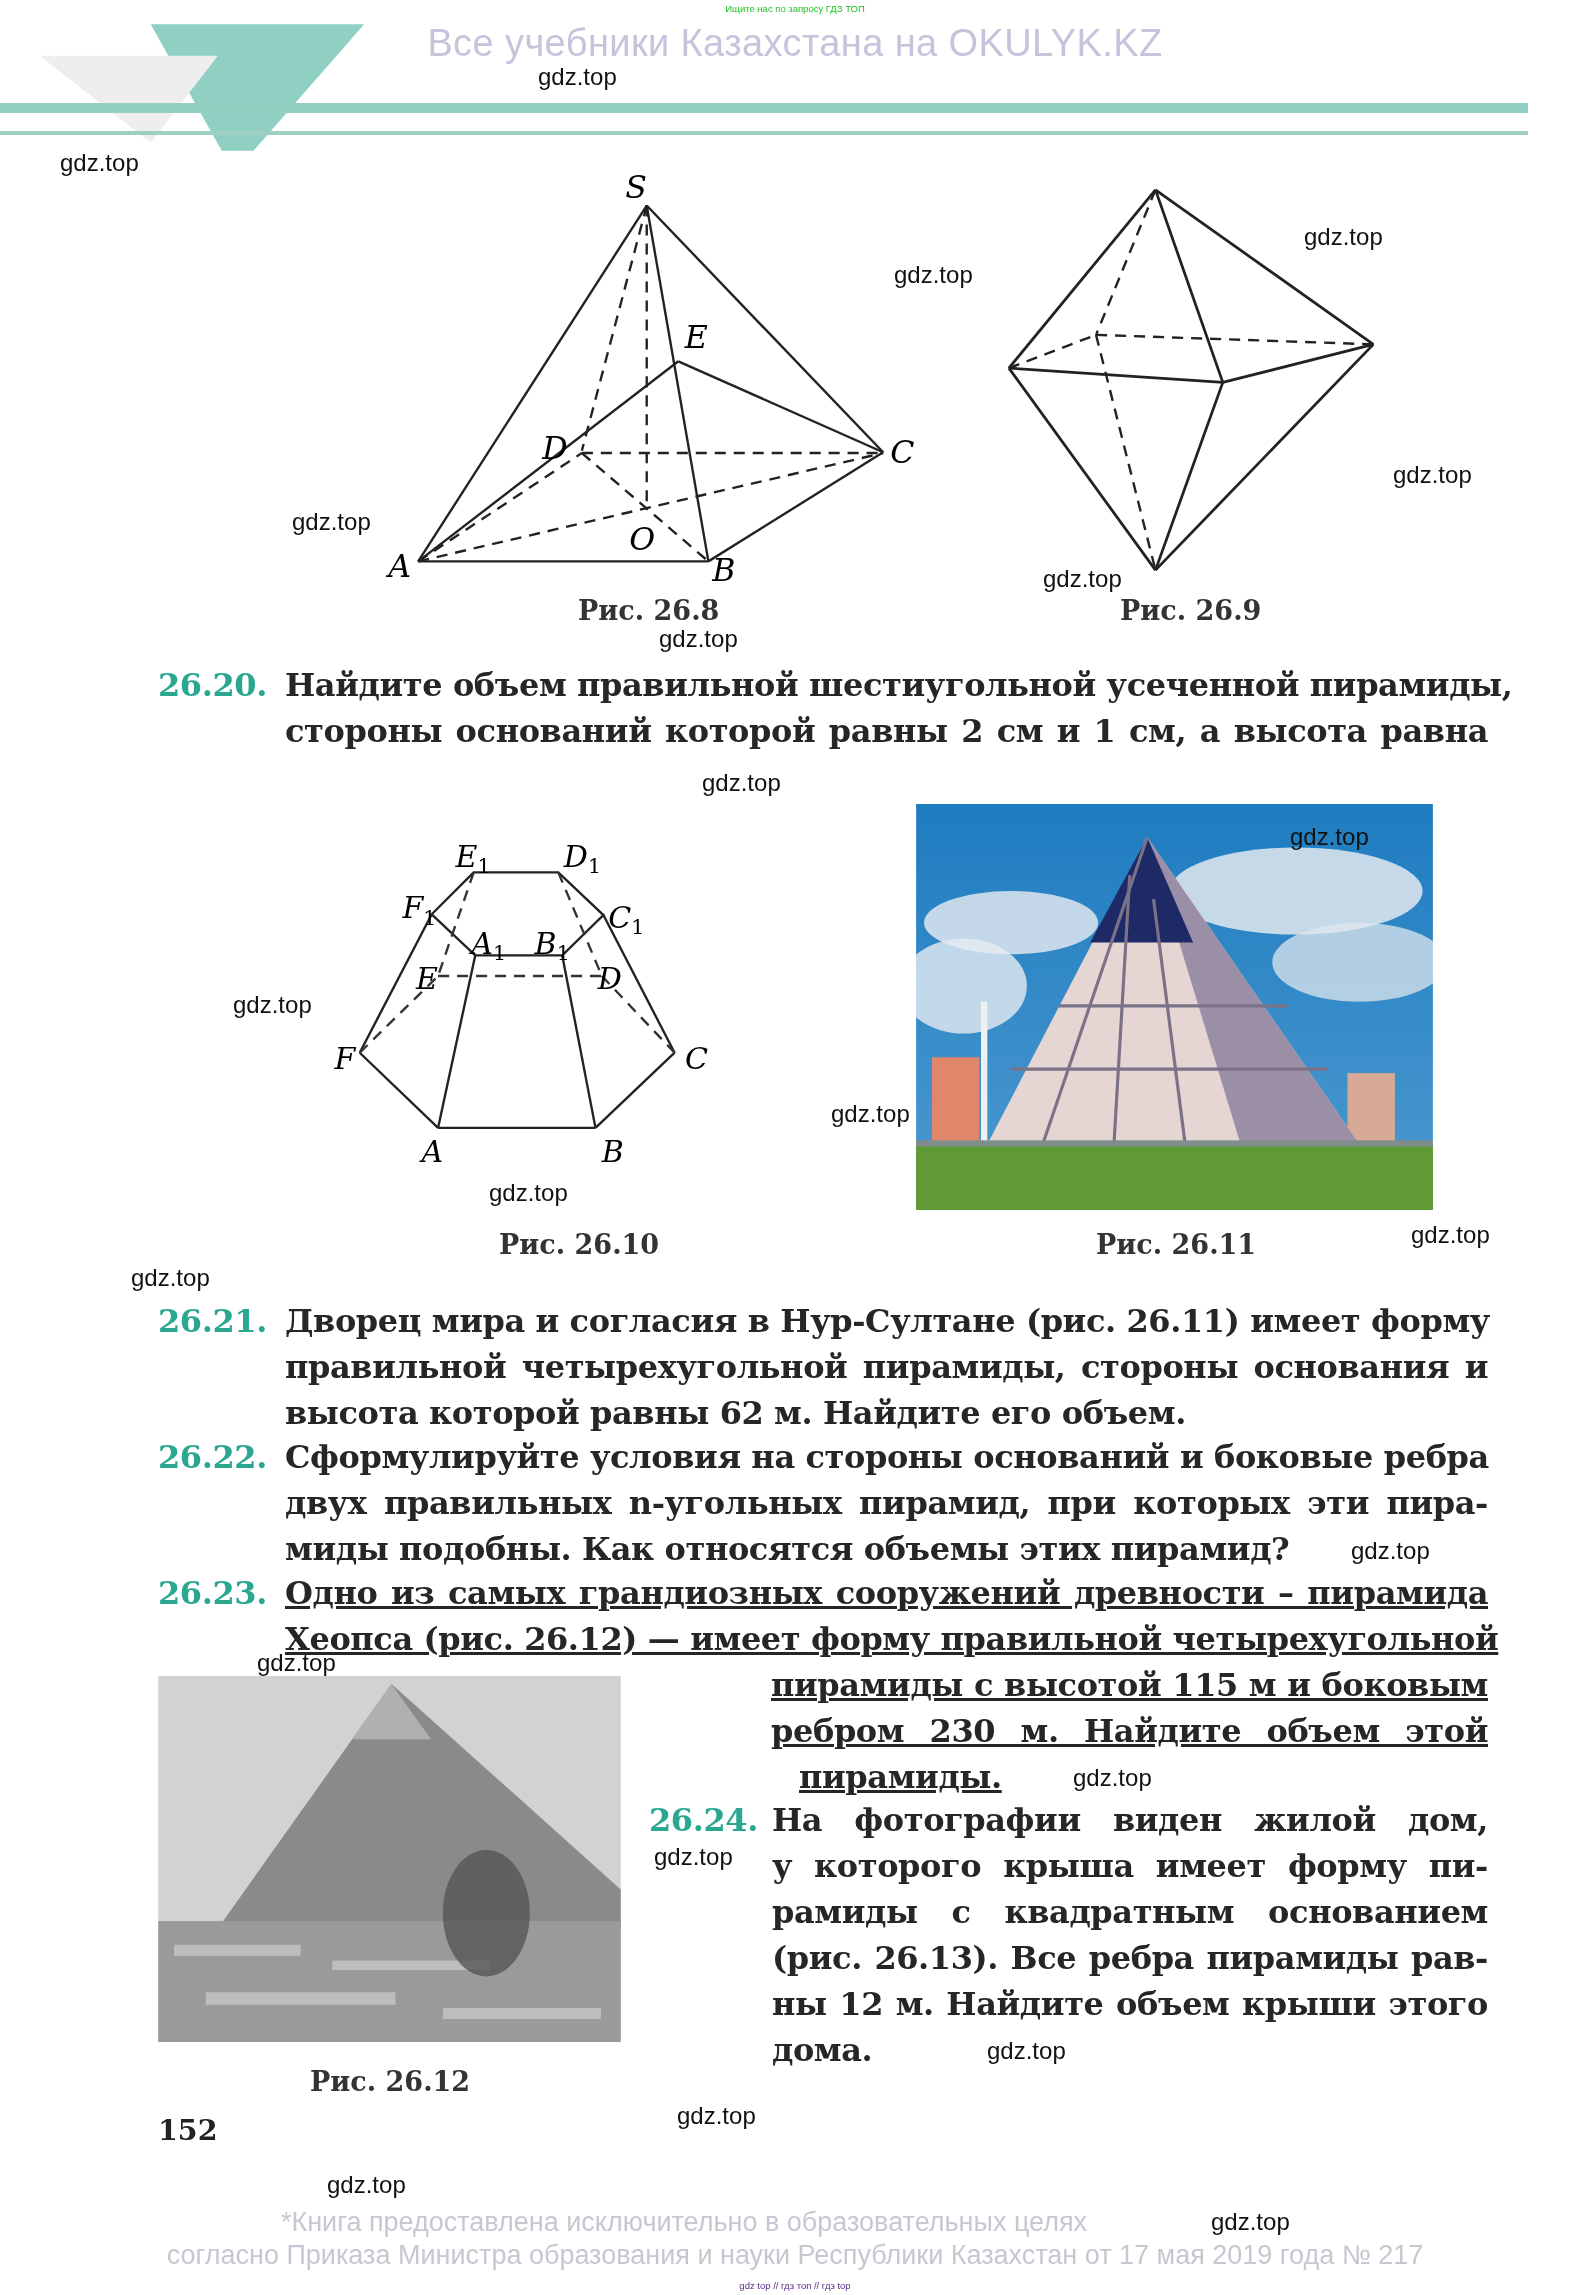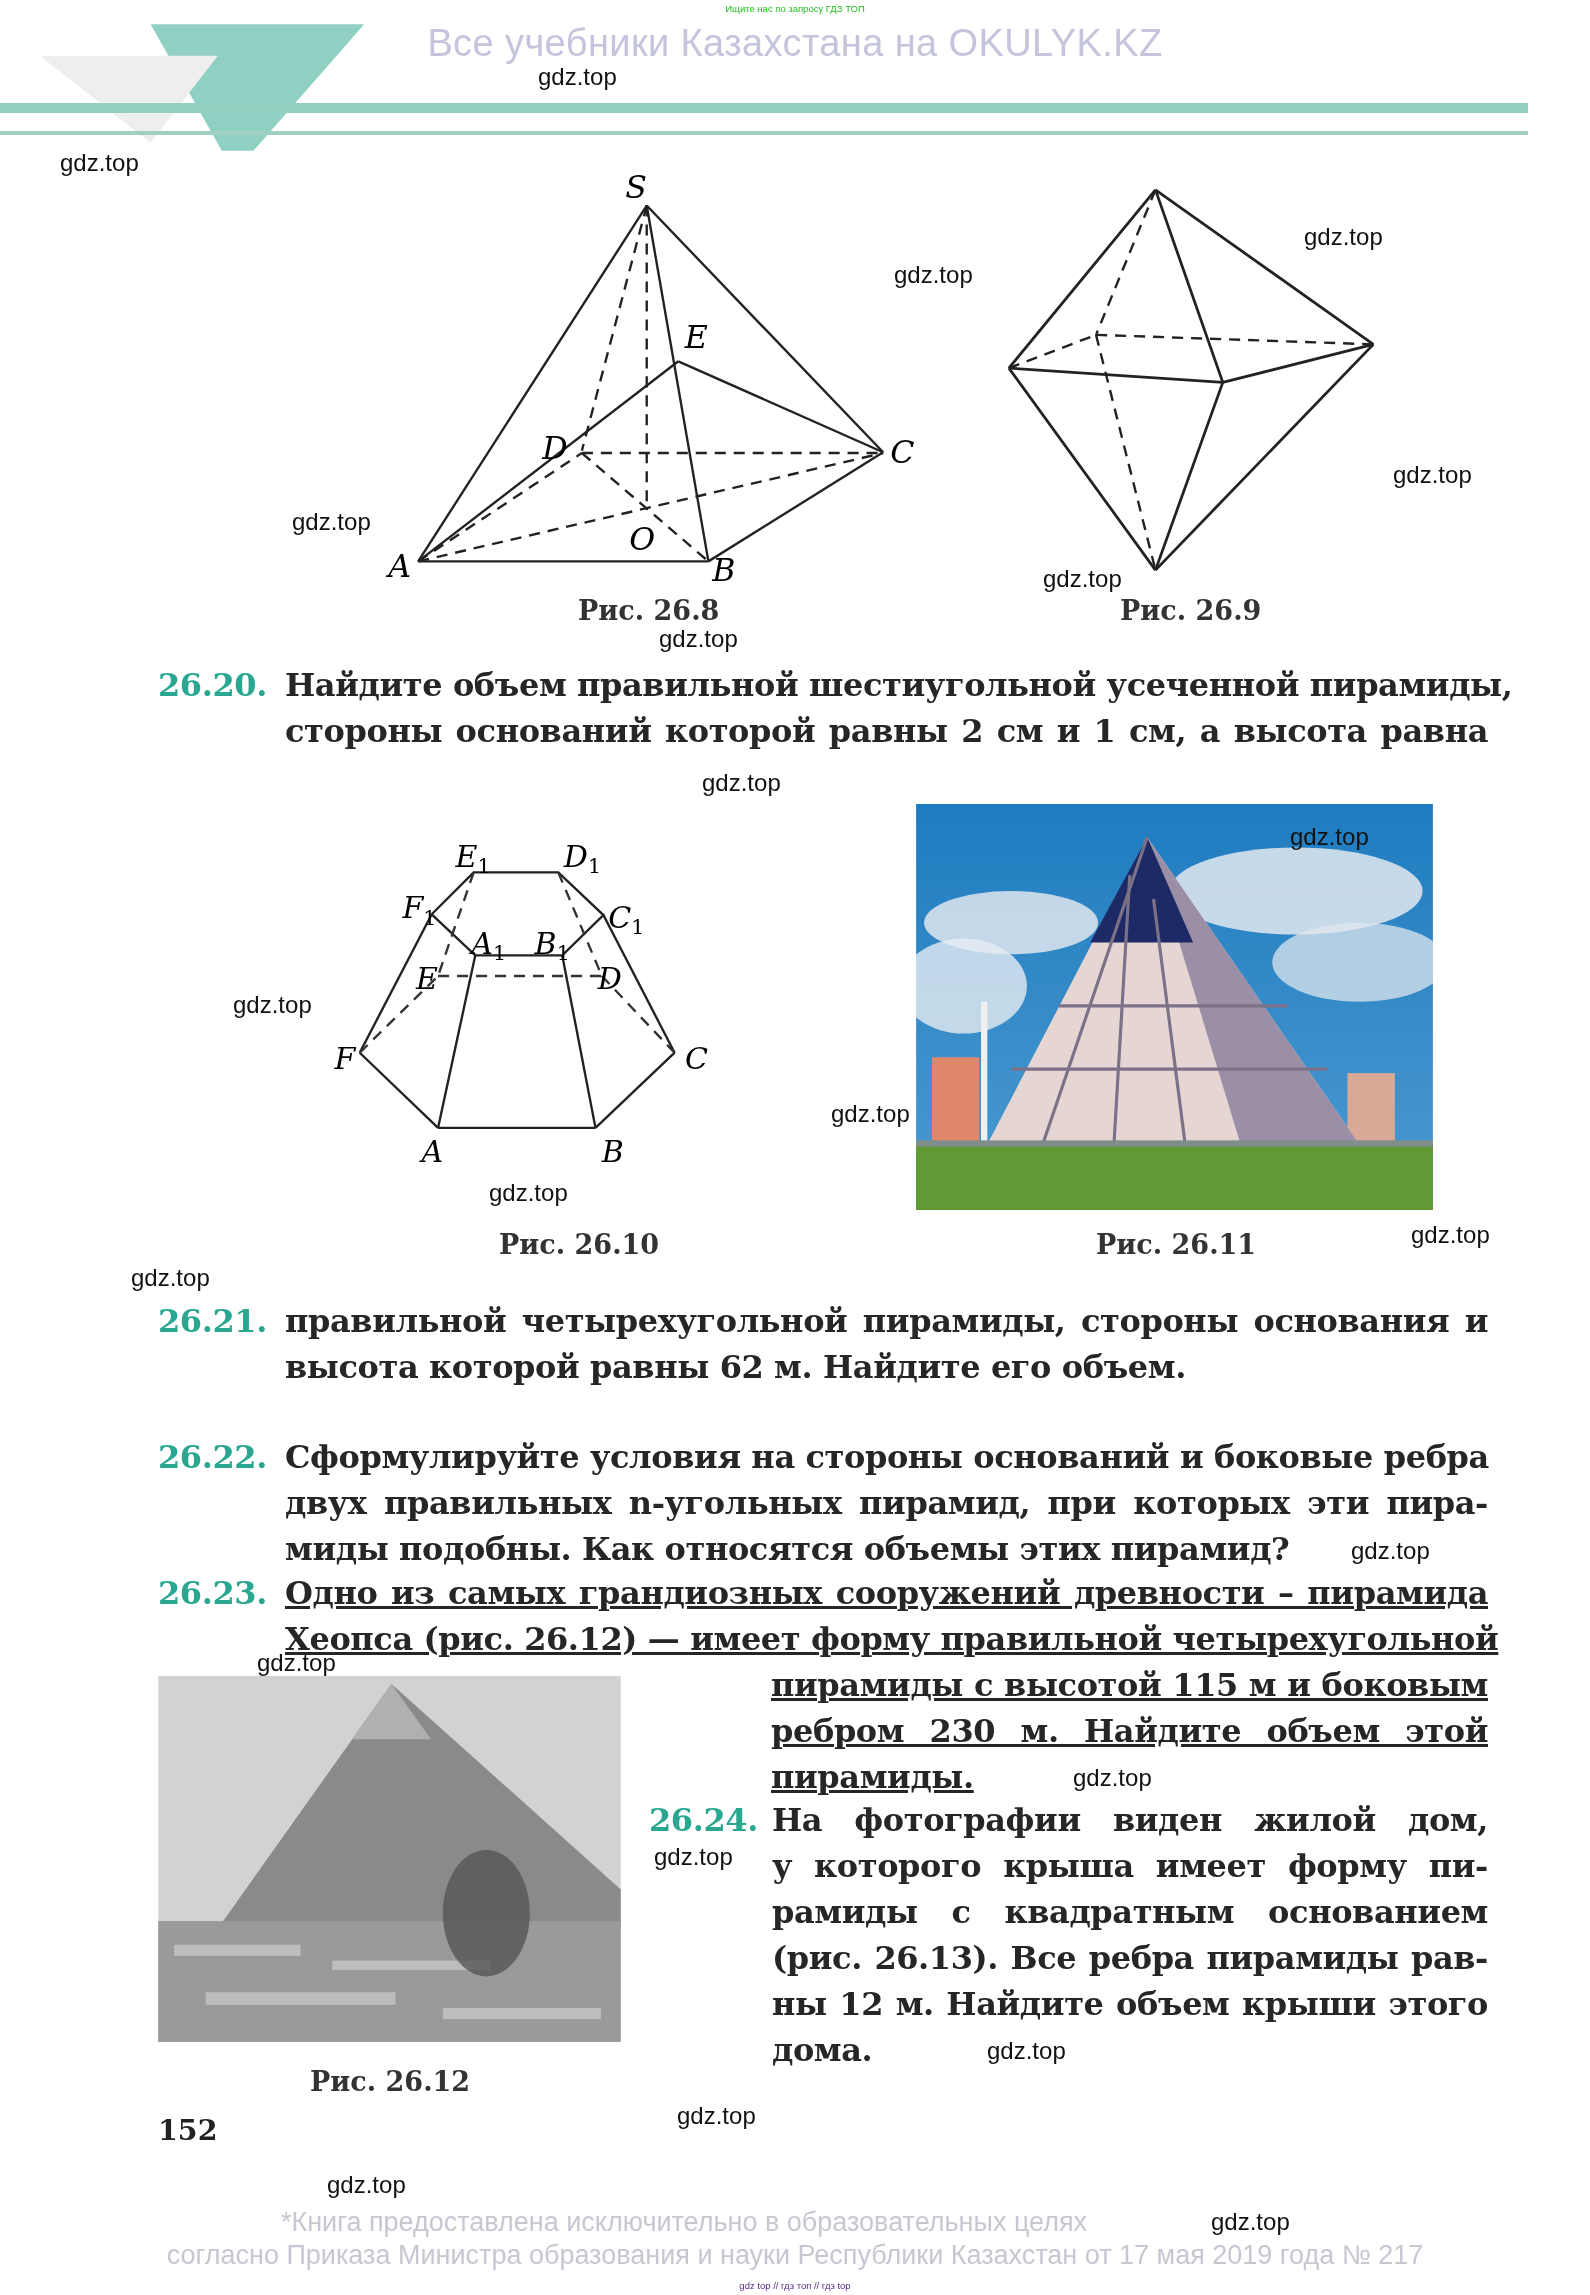--- a/index.html
+++ b/index.html
@@ -165,37 +165,38 @@
     <line x1="270" y1="90" x2="250" y2="430"></line>
     <line x1="300" y1="120" x2="340" y2="430"></line>
   </g>
   <rect x="0" y="430" width="653" height="83" fill="#5f9a35"></rect>
   <rect x="0" y="425" width="653" height="8" fill="#7f8e8a"></rect>
 </svg>
 <div class="abs caption" style="left:1096px; top:1229px;">Рис. 26.11</div>
 
 <div class="abs ex" style="top:1298px;">
   <span class="num">26.21.</span>
+  <span class="line">Дворец мира и согласия в Нур-Султане (рис. 26.11) имеет форму</span>
   <span class="line">правильной четырехугольной пирамиды, стороны основания и</span>
   <span class="line last">высота которой равны 62 м. Найдите его объем.</span>
 </div>
 <div class="abs ex" style="top:1434px;">
   <span class="num">26.22.</span>
   <span class="line">Сформулируйте условия на стороны оснований и боковые ребра</span>
   <span class="line">двух правильных n-угольных пирамид, при которых эти пира-</span>
   <span class="line last">миды подобны. Как относятся объемы этих пирамид?</span>
 </div>
 
 <div class="abs ex" style="top:1570px;text-decoration:underline;">
   <span class="num">26.23.</span>
   <span class="line">Одно из самых грандиозных сооружений древности – пирамида</span>
   <span class="line">Хеопса (рис. 26.12) — имеет форму правильной четырехугольной</span>
   <span class="line" style="padding-left:613px;">пирамиды с высотой 115 м и боковым</span>
   <span class="line" style="padding-left:613px;">ребром 230 м. Найдите объем этой</span>
-  <span class="line last" style="padding-left:613px;">пирамиды.</span>
+  <span class="line last" style="padding-left:613px;margin-left:28px;">пирамиды.</span>
 </div>
 
 <div class="abs ex" style="top:1797px; left:649px; width:839px;">
   <span class="num">26.24.</span>
   <span class="line" style="padding-left:123px;">На фотографии виден жилой дом,</span>
   <span class="line" style="padding-left:123px;">у которого крыша имеет форму пи-</span>
   <span class="line" style="padding-left:123px;">рамиды с квадратным основанием</span>
   <span class="line" style="padding-left:123px;">(рис. 26.13). Все ребра пирамиды рав-</span>
   <span class="line" style="padding-left:123px;">ны 12 м. Найдите объем крыши этого</span>
   <span class="line last" style="padding-left:123px;">дома.</span>

